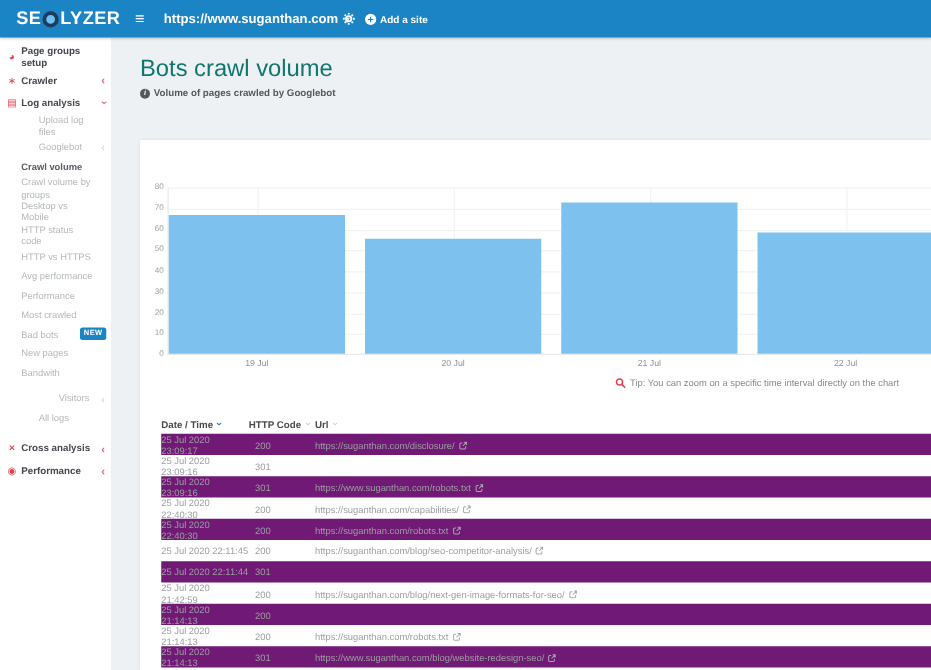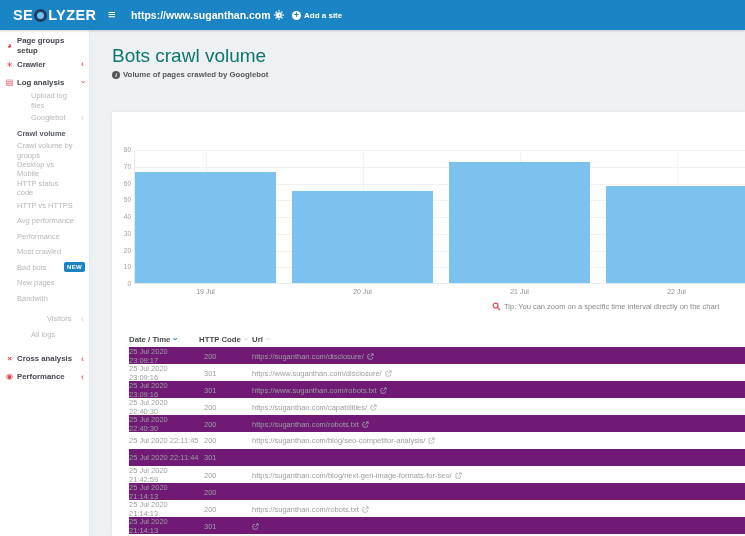--- a/index.html
+++ b/index.html
@@ -251,27 +251,20 @@
             <span>https://suganthan.com/disclosure/</span>
             <svg width="7" height="7" viewBox="0 0 12 12" fill="none" stroke="#a6aaad" stroke-width="1.4">
               <path d="M5 2.5 H3 C2.2 2.5 1.5 3.2 1.5 4 V9 C1.5 9.8 2.2 10.5 3 10.5 H8 C8.8 10.5 9.5 9.8 9.5 9 V7"></path>
               <path d="M7 1.5 H10.5 V5 M10.5 1.5 L5.5 6.5"></path>
             </svg>
           </div>
         </div>
         <div class="trow">
           <div>25 Jul 2020 23:09:16</div>
           <div class="cell-code">301</div>
-          <div class="cell-url">
-            <span>https://www.suganthan.com/disclosure/</span>
-            <svg width="7" height="7" viewBox="0 0 12 12" fill="none" stroke="#a6aaad" stroke-width="1.4">
-              <path d="M5 2.5 H3 C2.2 2.5 1.5 3.2 1.5 4 V9 C1.5 9.8 2.2 10.5 3 10.5 H8 C8.8 10.5 9.5 9.8 9.5 9 V7"></path>
-              <path d="M7 1.5 H10.5 V5 M10.5 1.5 L5.5 6.5"></path>
-            </svg>
-          </div>
         </div>
         <div class="trow odd">
           <div>25 Jul 2020 23:09:16</div>
           <div class="cell-code">301</div>
           <div class="cell-url">
             <span>https://www.suganthan.com/robots.txt</span>
             <svg width="7" height="7" viewBox="0 0 12 12" fill="none" stroke="#a6aaad" stroke-width="1.4">
               <path d="M5 2.5 H3 C2.2 2.5 1.5 3.2 1.5 4 V9 C1.5 9.8 2.2 10.5 3 10.5 H8 C8.8 10.5 9.5 9.8 9.5 9 V7"></path>
               <path d="M7 1.5 H10.5 V5 M10.5 1.5 L5.5 6.5"></path>
             </svg>
@@ -337,20 +330,21 @@
             <svg width="7" height="7" viewBox="0 0 12 12" fill="none" stroke="#a6aaad" stroke-width="1.4">
               <path d="M5 2.5 H3 C2.2 2.5 1.5 3.2 1.5 4 V9 C1.5 9.8 2.2 10.5 3 10.5 H8 C8.8 10.5 9.5 9.8 9.5 9 V7"></path>
               <path d="M7 1.5 H10.5 V5 M10.5 1.5 L5.5 6.5"></path>
             </svg>
           </div>
         </div>
         <div class="trow odd">
           <div>25 Jul 2020 21:14:13</div>
           <div class="cell-code">301</div>
           <div class="cell-url">
+            <span>https://www.suganthan.com/blog/website-redesign-seo/</span>
             <svg width="7" height="7" viewBox="0 0 12 12" fill="none" stroke="#a6aaad" stroke-width="1.4">
               <path d="M5 2.5 H3 C2.2 2.5 1.5 3.2 1.5 4 V9 C1.5 9.8 2.2 10.5 3 10.5 H8 C8.8 10.5 9.5 9.8 9.5 9 V7"></path>
               <path d="M7 1.5 H10.5 V5 M10.5 1.5 L5.5 6.5"></path>
             </svg>
           </div>
         </div>
       </div>
   </section>
 </main>
 

